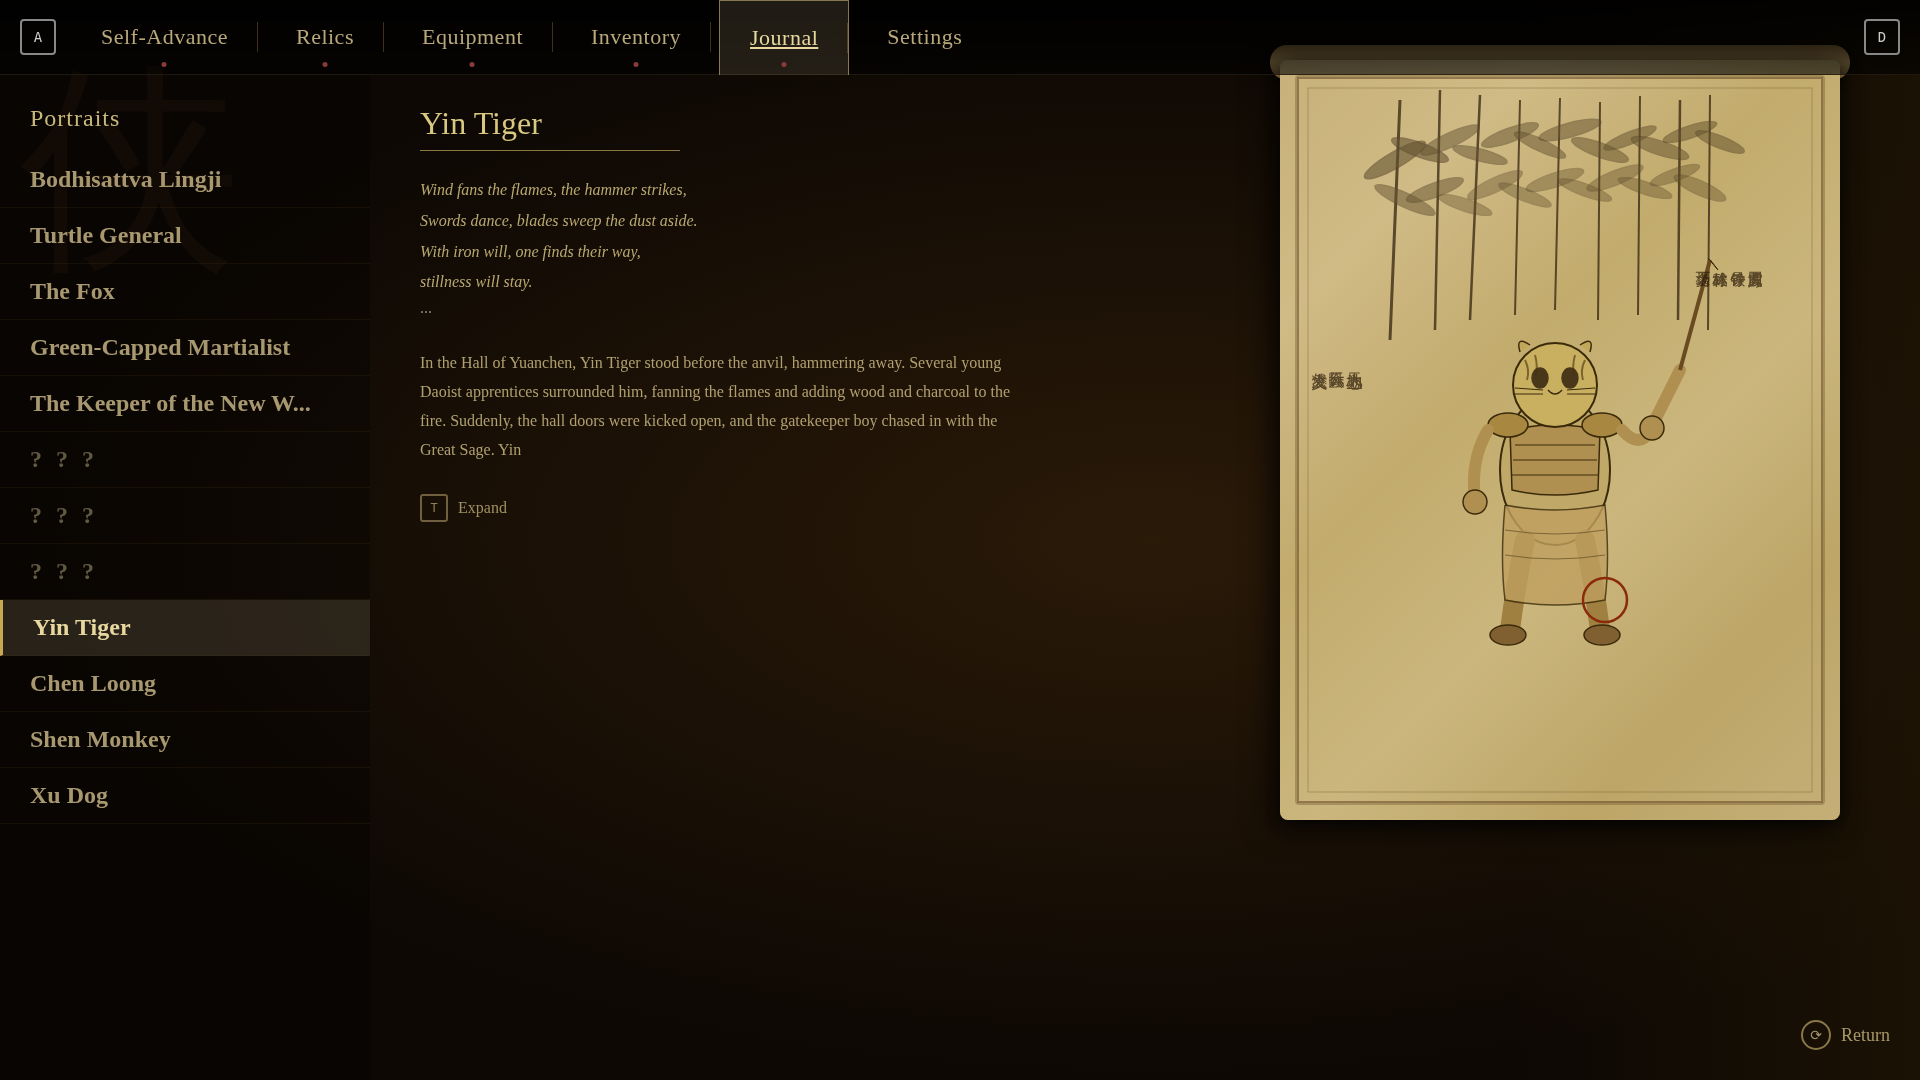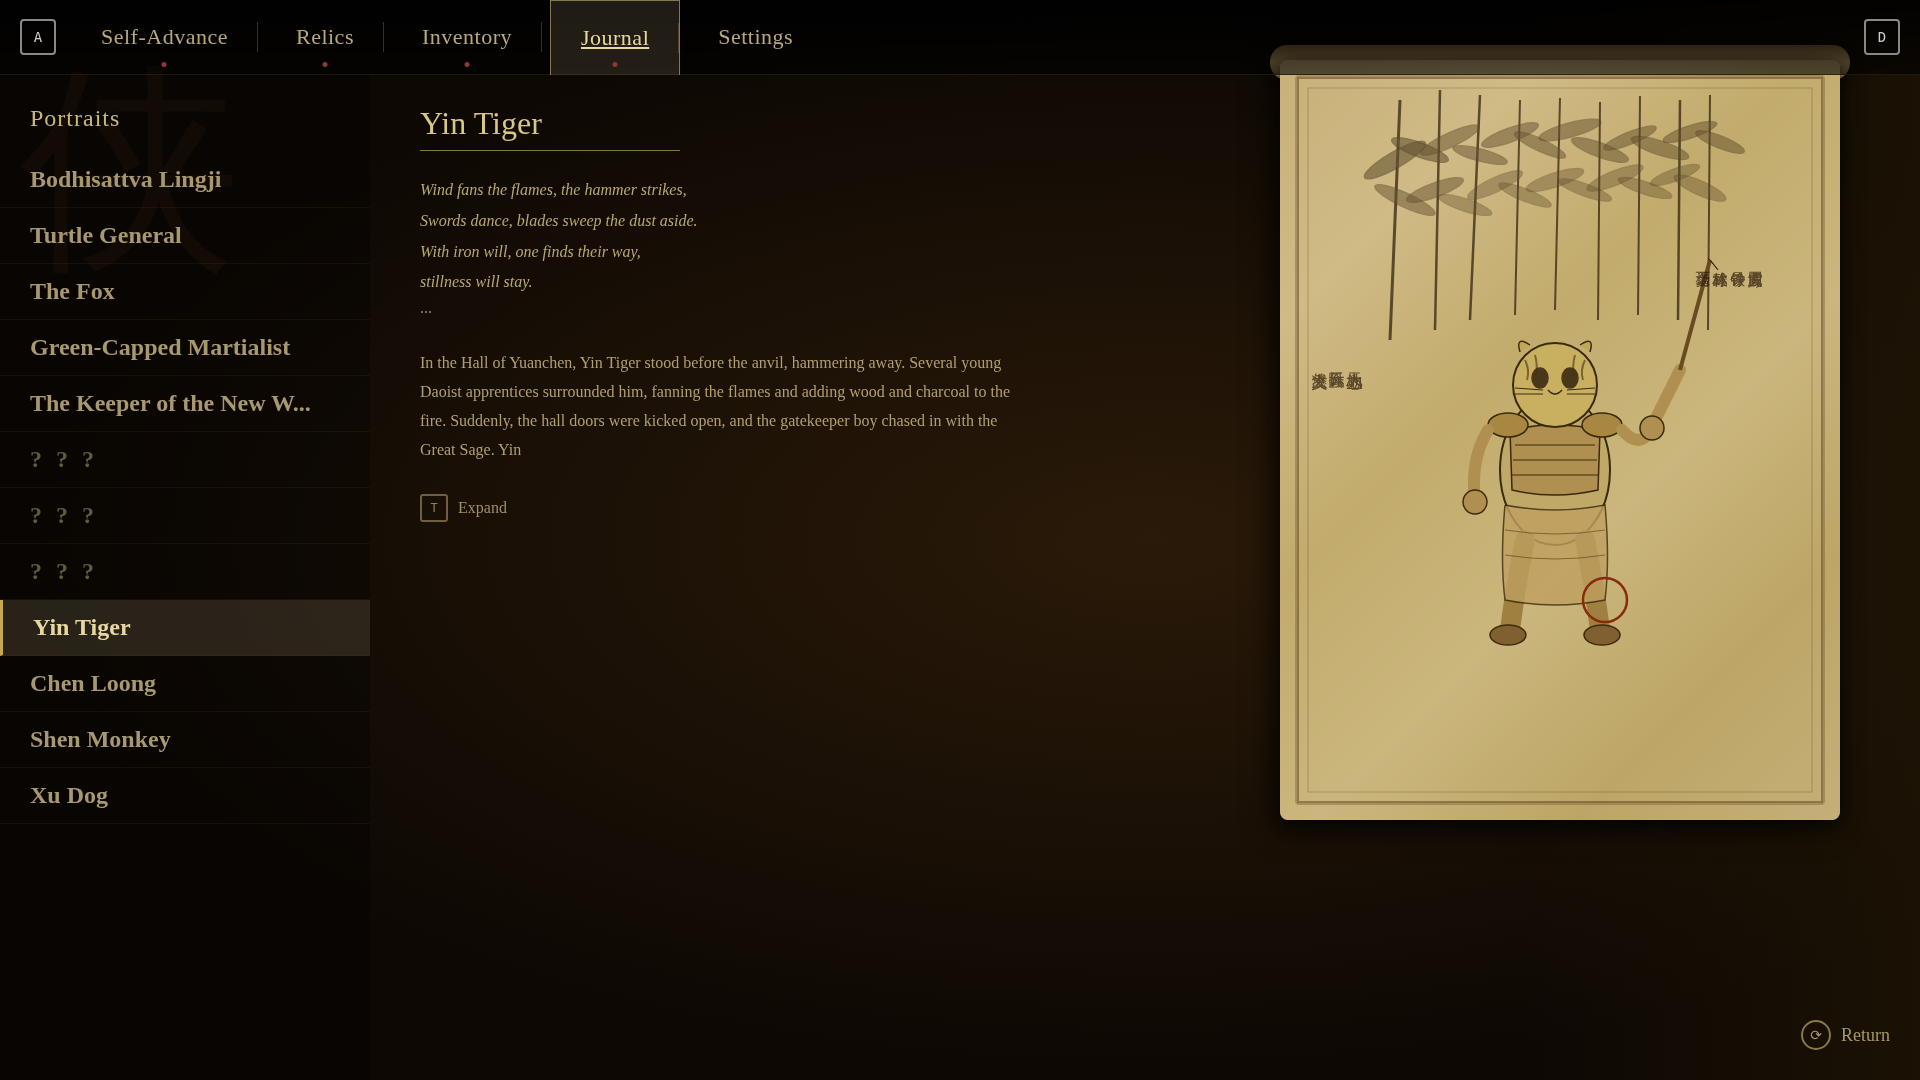--- a/index.html
+++ b/index.html
@@ -330,20 +330,24 @@
 
 <nav class="nav">
   <div class="nav-key">A</div>
   <div class="nav-items">
     <div class="nav-item">
       <span>Self-Advance</span>
       <span class="dot"></span>
     </div>
     <div class="nav-item">
       <span>Relics</span>
+      <span class="dot"></span>
+    </div>
+    <div class="nav-item">
+      <span>Equipment</span>
       <span class="dot"></span>
     </div>
     <div class="nav-item">
       <span>Inventory</span>
       <span class="dot"></span>
     </div>
     <div class="nav-item active">
       <span>Journal</span>
       <span class="dot"></span>
     </div>

